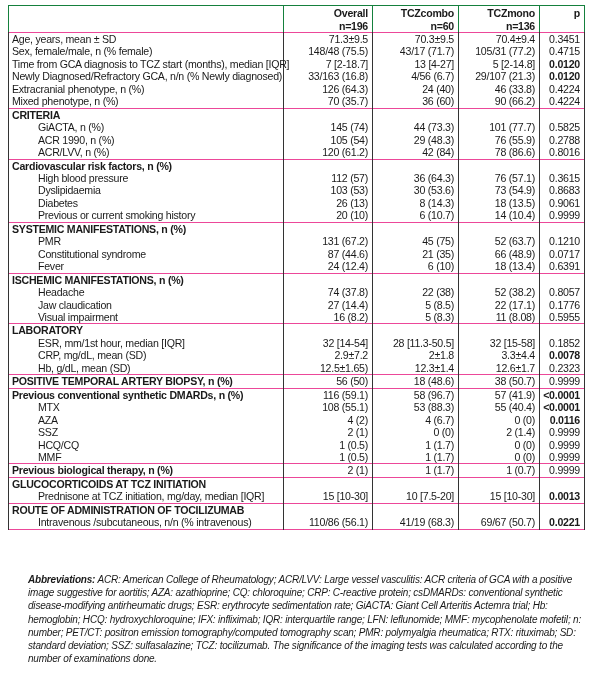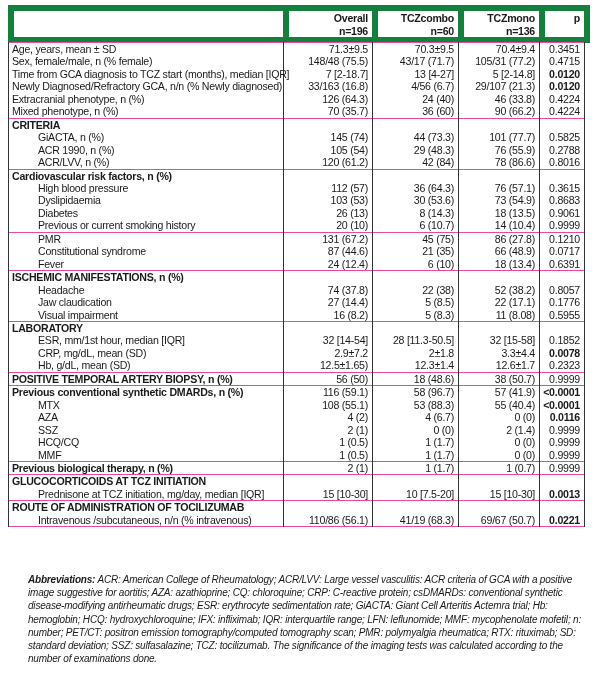--- a/index.html
+++ b/index.html
@@ -8,21 +8,21 @@
   .tbl-wrap { position: absolute; left: 8px; top: 5px; width: 576px; }
   table { border-collapse: collapse; width: 576px; table-layout: fixed;
           font-family: "Liberation Sans", sans-serif; font-size: 10.6px;
           letter-spacing: -0.25px; line-height: 12.45px; }
   col.c0 { width: 275px; }
   col.c1 { width: 89px; }
   col.c2 { width: 86px; }
   col.c3 { width: 81px; }
   col.c4 { width: 45px; }
   td, th { padding: 0 4px 0 3px; vertical-align: top; white-space: nowrap; }
-  thead th { border: 6px solid #15803d; font-weight: bold; text-align: right;
+  thead th { border: 1px solid #15803d; font-weight: bold; text-align: right;
              height: 25px; line-height: 12.5px; vertical-align: top; padding-top: 1px; }
   thead th.lbl { text-align: left; }
   tbody { border: 1px solid #ec4899; }
   tbody td { border-left: 1px solid #333; border-right: 1px solid #333; }
   td.num { text-align: right; }
   td.lbl { text-align: left; }
   td.sub { padding-left: 29px; }
   tr.sec td.lbl { font-weight: bold; }
   .bold { font-weight: bold; }
   .footnote { position: absolute; left: 28px; top: 573px; width: 560px;
@@ -166,25 +166,32 @@
           </tr>
           <tr>
             <td class="lbl sub">Previous or current smoking history</td>
             <td class="num">20 (10)</td>
             <td class="num">6 (10.7)</td>
             <td class="num">14 (10.4)</td>
             <td class="num">0.9999</td>
           </tr>
         </tbody>
         <tbody>
+          <tr class="sec">
+            <td class="lbl">SYSTEMIC MANIFESTATIONS, n (%)</td>
+            <td></td>
+            <td></td>
+            <td></td>
+            <td></td>
+          </tr>
           <tr>
             <td class="lbl sub">PMR</td>
             <td class="num">131 (67.2)</td>
             <td class="num">45 (75)</td>
-            <td class="num">86 (27.8)</td>
+            <td class="num">52 (63.7)</td>
             <td class="num">0.1210</td>
           </tr>
           <tr>
             <td class="lbl sub">Constitutional syndrome</td>
             <td class="num">87 (44.6)</td>
             <td class="num">21 (35)</td>
             <td class="num">66 (48.9)</td>
             <td class="num">0.0717</td>
           </tr>
           <tr>

